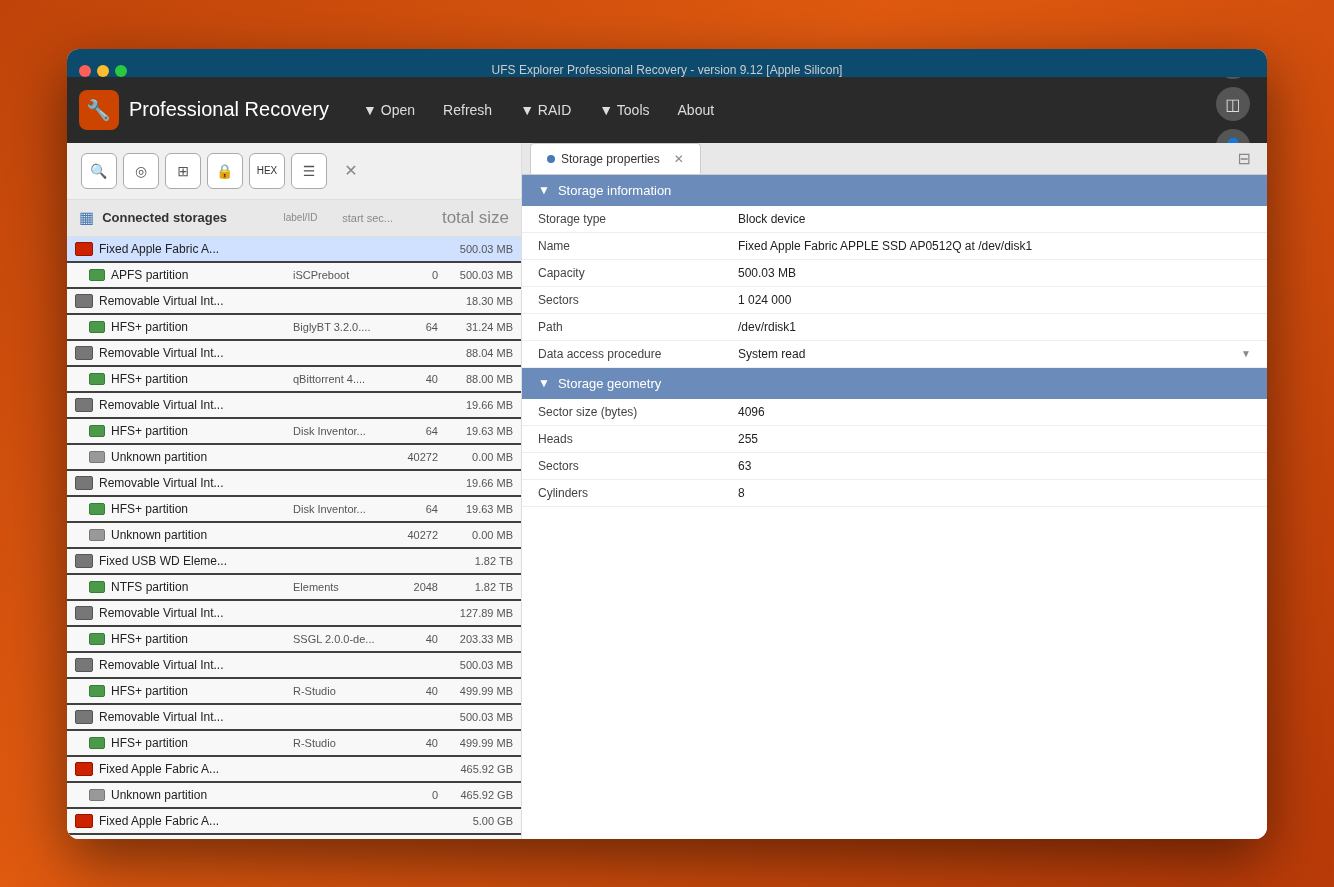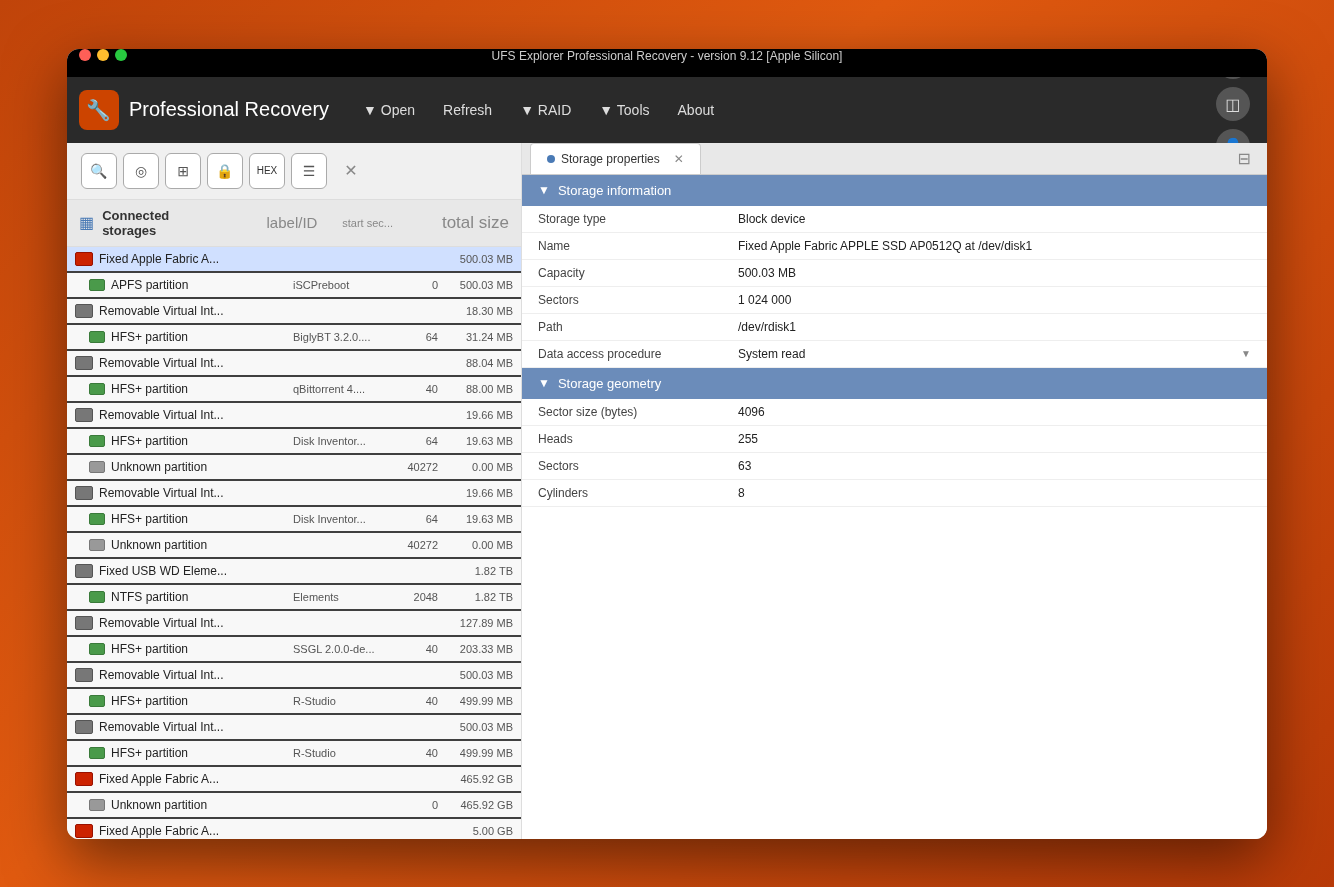--- a/index.html
+++ b/index.html
@@ -16,24 +16,24 @@
       width: 1200px;
       height: 790px;
       background: #f0f0f0;
       border-radius: 12px;
       overflow: hidden;
       box-shadow: 0 20px 60px rgba(0,0,0,0.5);
       display: flex;
       flex-direction: column;
     }
     .title-bar {
-      background: #000000;
+      background: #0c4a6e;
       height: 28px;
       display: flex;
-      align-items: flex-start;
+      align-items: flex-end;
       padding: 0 12px;
       position: relative;
     }
     .traffic-lights {
       display: flex;
       gap: 6px;
     }
     .tl { width: 12px; height: 12px; border-radius: 50%; }
     .tl-red { background: #ff5f57; }
     .tl-yellow { background: #ffbd2e; }
@@ -149,21 +149,21 @@
     .storage-header {
       display: flex;
       align-items: center;
       padding: 8px 12px;
       background: #e8e8e8;
       border-bottom: 1px solid #ddd;
       gap: 8px;
     }
     .storage-header-icon { color: #4a7ab5; font-size: 16px; }
     .storage-header-title { font-size: 13px; font-weight: 600; color: #333; flex: 1; }
-    .col-label { font-size: 15px; color: #888; margin-left: 44px; }
+    .col-label { font-size: 10px; color: #888; margin-left: 44px; }
     .col-start { font-size: 11px; color: #888; }
     .col-total { font-size: 17px; color: #888; margin-left: 24px; }
     .storage-list {
       flex: 1;
       overflow-y: auto;
     }
     .storage-row {
       display: flex;
       align-items: center;
       padding: 5px 8px;

